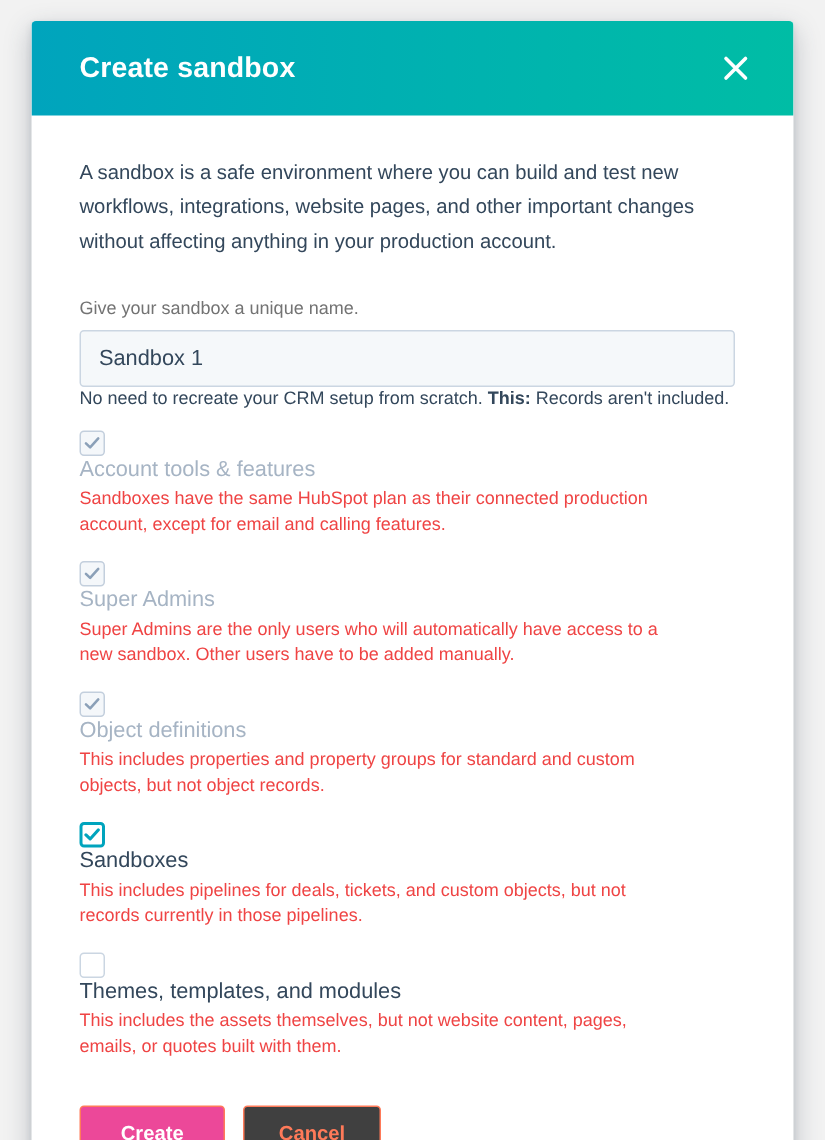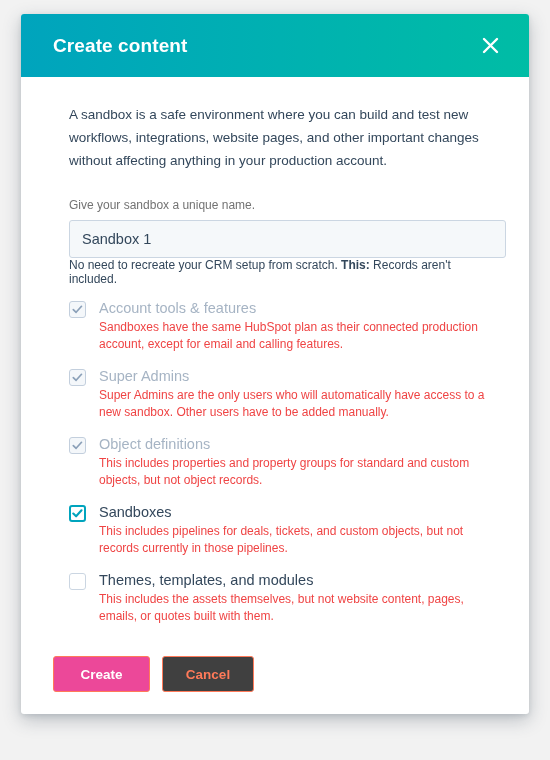--- a/index.html
+++ b/index.html
@@ -56,21 +56,21 @@
     justify-content: center;
     cursor: pointer;
     background: transparent;
     border: none;
     padding: 0;
   }
   .close-btn svg { display: block; }
 
   
   .dialog-body {
-    padding: 26px 32px 0 48px;
+    padding: 26px 32px 0 32px;
   }
 
   .intro {
     color: #33475b;
     font-size: 13.5px;
     line-height: 23px;
     max-width: 420px;
     margin: 0 0 26px 0;
   }
 
@@ -112,20 +112,21 @@
     font-size: 12px;
     margin: 0 0 13px 0;
   }
   .section-help b { font-weight: bold; }
 
   
   .option-row {
     display: flex;
     align-items: flex-start;
     margin-bottom: 14px;
+    flex-direction: column;
   }
   .cbox {
     flex: 0 0 auto;
     width: 17px;
     height: 17px;
     box-sizing: border-box;
     border-radius: 3px;
     margin-top: 2px;
     margin-right: 13px;
     display: flex;
@@ -192,21 +193,21 @@
     min-width: 92px;
   }
 </style>
 </head>
 <body>
 
 <div class="page">
   <div class="dialog">
 
     <div class="dialog-header">
-      <div class="dialog-title">Create content</div>
+      <div class="dialog-title">Create sandbox</div>
       <button class="close-btn">
         <svg width="17" height="17" viewBox="0 0 17 17" aria-hidden="true">
           <path d="M2 2 L15 15 M15 2 L2 15" stroke="#ffffff" stroke-width="2.4" stroke-linecap="round"></path>
         </svg>
       </button>
     </div>
 
     <div class="dialog-body">
 
       <p class="intro">A sandbox is a safe environment where you can build and test new workflows, integrations, website pages, and other important changes without affecting anything in your production account.</p>

